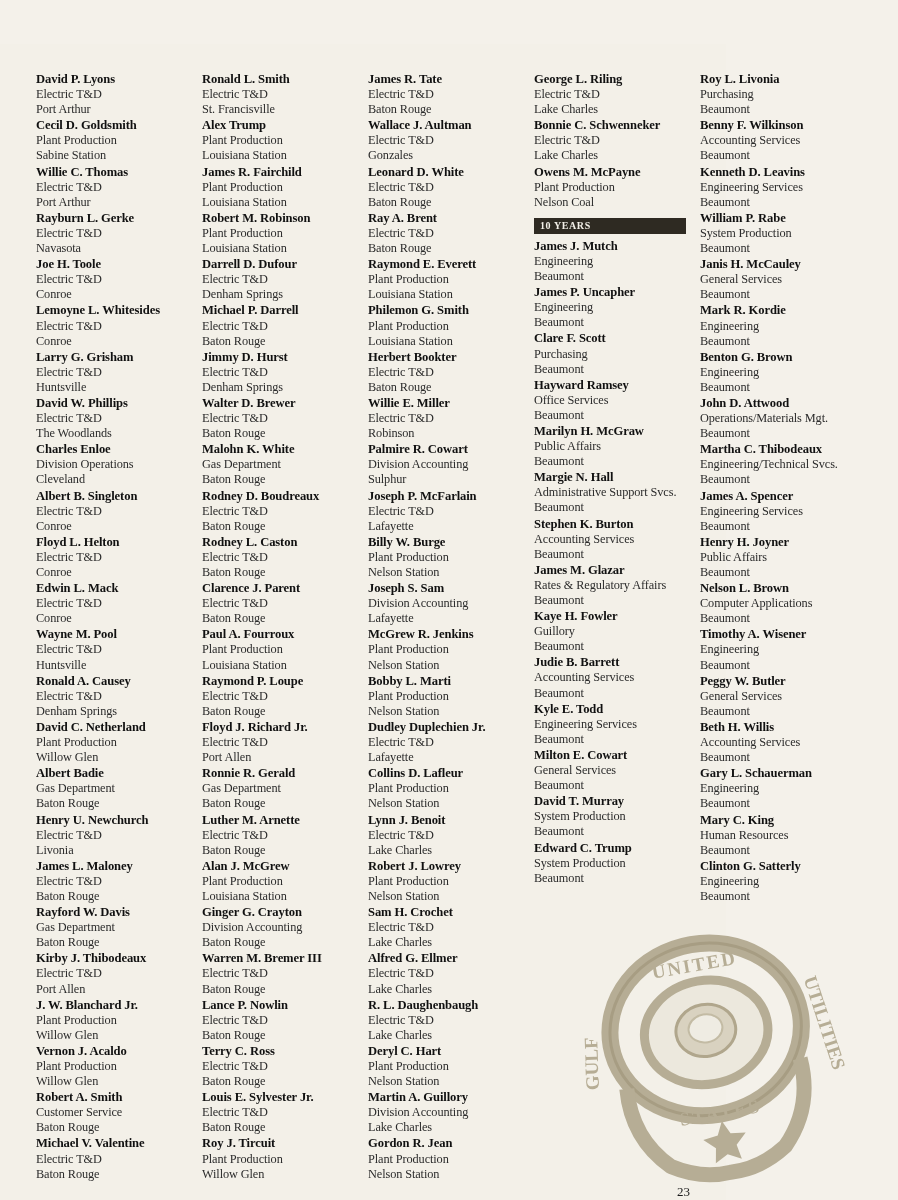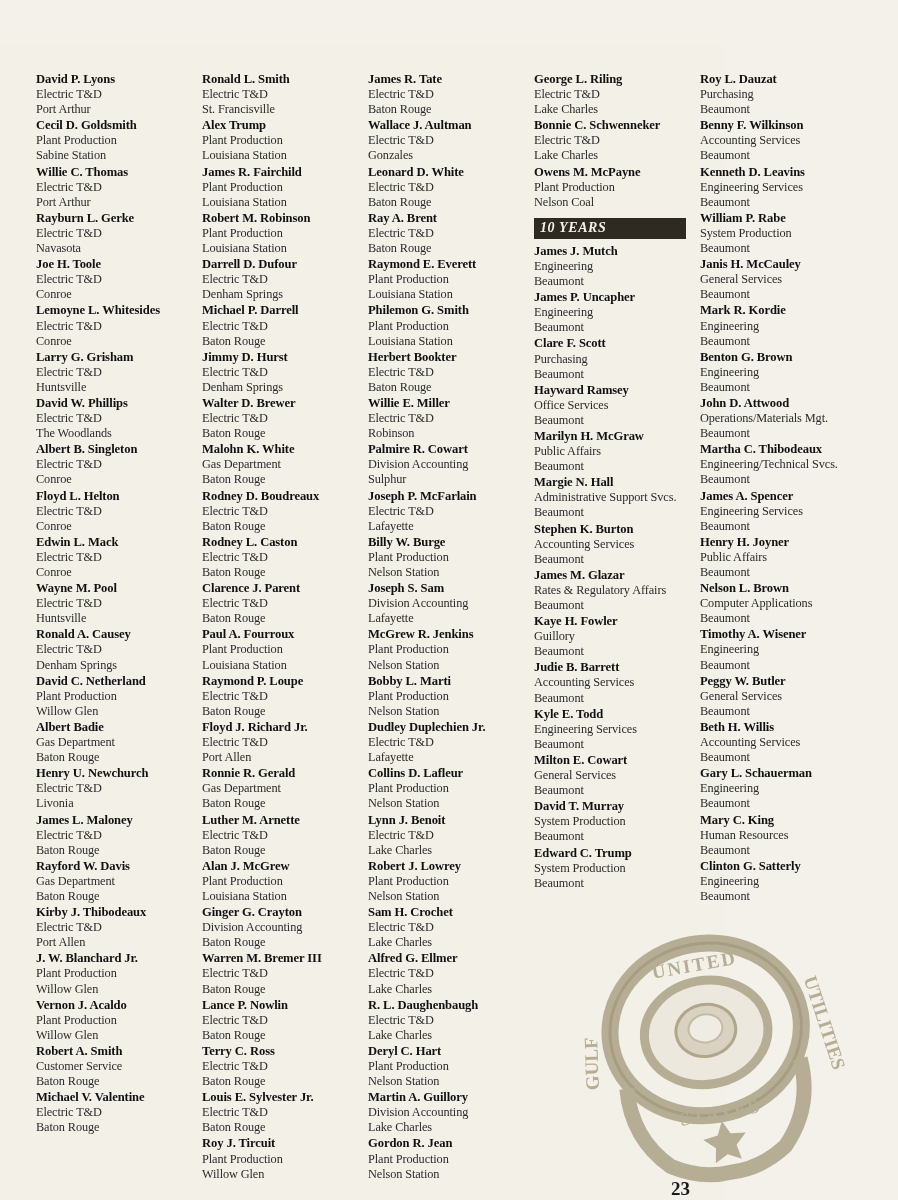--- a/index.html
+++ b/index.html
@@ -56,35 +56,34 @@
   .entry .loc {
     font-size: 12.3px;
     line-height: 15.1px;
     letter-spacing: -0.1px;
     color: #2b2b2b;
   }
   .years-banner {
     background: #2e2a22;
     color: #f3f0e8;
     font-weight: bold;
-    font-size: 14px;
+    font-size: 10px;
     letter-spacing: 0.6px;
     padding: 2px 6px 3px 6px;
     display: block;
     width: 152px;
     box-sizing: border-box;
     margin: 8px 0 5px 0;
-    font-style: italic;
   }
   .page-number {
     position: absolute;
     right: 36px;
     bottom: 44px;
-    font-size: 19px;
-    font-weight: bold;
+    font-size: 13px;
+    font-weight: normal;
     font-family: "Liberation Serif", serif;
     color: #1a1a1a;
   }
   .ring-art {
     position: absolute;
     left: 560px;
     top: 880px;
     width: 300px;
     height: 260px;
     pointer-events: none;
@@ -133,20 +132,25 @@
           <div class="nm">Larry G. Grisham</div>
           <div class="dept">Electric T&amp;D</div>
           <div class="loc">Huntsville</div>
         </div>
         <div class="entry">
           <div class="nm">David W. Phillips</div>
           <div class="dept">Electric T&amp;D</div>
           <div class="loc">The Woodlands</div>
         </div>
         <div class="entry">
+          <div class="nm">Charles Enloe</div>
+          <div class="dept">Division Operations</div>
+          <div class="loc">Cleveland</div>
+        </div>
+        <div class="entry">
           <div class="nm">Albert B. Singleton</div>
           <div class="dept">Electric T&amp;D</div>
           <div class="loc">Conroe</div>
         </div>
         <div class="entry">
           <div class="nm">Floyd L. Helton</div>
           <div class="dept">Electric T&amp;D</div>
           <div class="loc">Conroe</div>
         </div>
         <div class="entry">
@@ -542,21 +546,21 @@
           <div class="loc">Beaumont</div>
         </div>
         <div class="entry">
           <div class="nm">Edward C. Trump</div>
           <div class="dept">System Production</div>
           <div class="loc">Beaumont</div>
         </div>
       </div>
     <div class="col" id="col5">
         <div class="entry">
-          <div class="nm">Roy L. Dauzat</div>
+          <div class="nm">Roy L. Livonia</div>
           <div class="dept">Purchasing</div>
           <div class="loc">Beaumont</div>
         </div>
         <div class="entry">
           <div class="nm">Benny F. Wilkinson</div>
           <div class="dept">Accounting Services</div>
           <div class="loc">Beaumont</div>
         </div>
         <div class="entry">
           <div class="nm">Kenneth D. Leavins</div>

